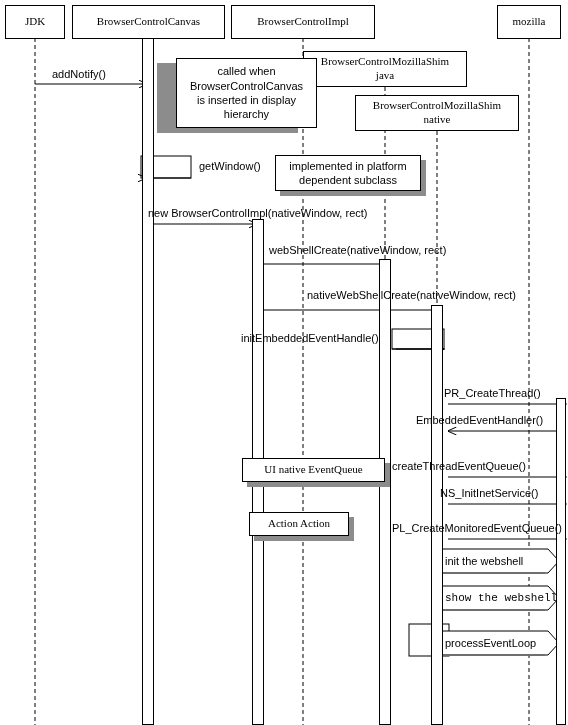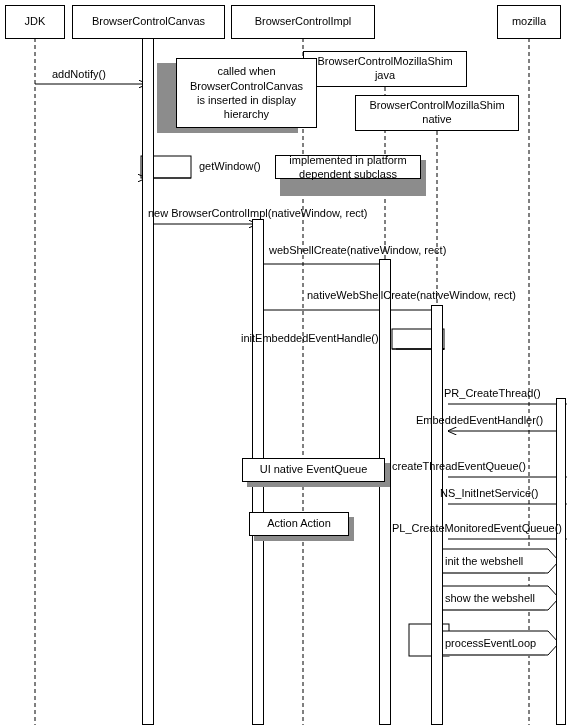--- a/index.html
+++ b/index.html
@@ -29,20 +29,21 @@
     border: 1px solid #000000;
     font-size: 11px;
     color: #000000;
     display: flex;
     align-items: center;
     justify-content: center;
     text-align: center;
     line-height: 1.25;
     white-space: pre-line;
     z-index: 5;
+    font-family: Liberation Serif, serif;
   }
   .lifeline-head {
     font-size: 11px;
   }
   .note {
     position: absolute;
     box-sizing: border-box;
     background: #ffffff;
     border: 1px solid #000000;
     font-size: 11px;
@@ -167,28 +168,28 @@
 
   <div class="box" style="left:303px; top:51px; width:164px; height:36px;">BrowserControlMozillaShim
 java</div>
   <div class="box" style="left:355px; top:95px; width:164px; height:36px;">BrowserControlMozillaShim
 native</div>
 
   <div class="note" style="left:152px; top:58px; width:141px; height:70px;margin-left:24px;">called when
 BrowserControlCanvas
 is inserted in display
 hierarchy</div>
-  <div class="note" style="left:275px; top:155px; width:146px; height:24px;">implemented in platform
+  <div class="note" style="left:275px; top:155px; width:146px; height:36px;">implemented in platform
 dependent subclass</div>
 
   <div class="box" style="left:242px; top:458px; width:143px; height:24px;">UI native EventQueue</div>
   <div class="box" style="left:249px; top:512px; width:100px; height:24px;">Action Action</div>
 
   <div class="banner" style="left:441px; top:549px; width:115px; height:24px;">init the webshell</div>
-  <div class="banner" style="left:441px; top:586px; width:115px; height:24px;">show the webshell</div>
+  <div class="banner" style="left:441px; top:586px; width:115px; height:24px;font-family:Liberation Mono, monospace;">show the webshell</div>
   <div class="banner" style="left:441px; top:631px; width:115px; height:24px;">processEventLoop</div>
 
   <div class="msg" style="left:52px; top:68px;">addNotify()</div>
   <div class="msg" style="left:199px; top:160px;">getWindow()</div>
   <div class="msg" style="left:148px; top:207px;">new BrowserControlImpl(nativeWindow, rect)</div>
   <div class="msg" style="left:269px; top:244px;">webShellCreate(nativeWindow, rect)</div>
   <div class="msg" style="left:307px; top:289px;">nativeWebShellCreate(nativeWindow, rect)</div>
   <div class="msg" style="left:241px; top:332px;">initEmbeddedEventHandle()</div>
   <div class="msg" style="left:444px; top:387px;">PR_CreateThread()</div>
   <div class="msg" style="left:416px; top:414px;">EmbeddedEventHandler()</div>

